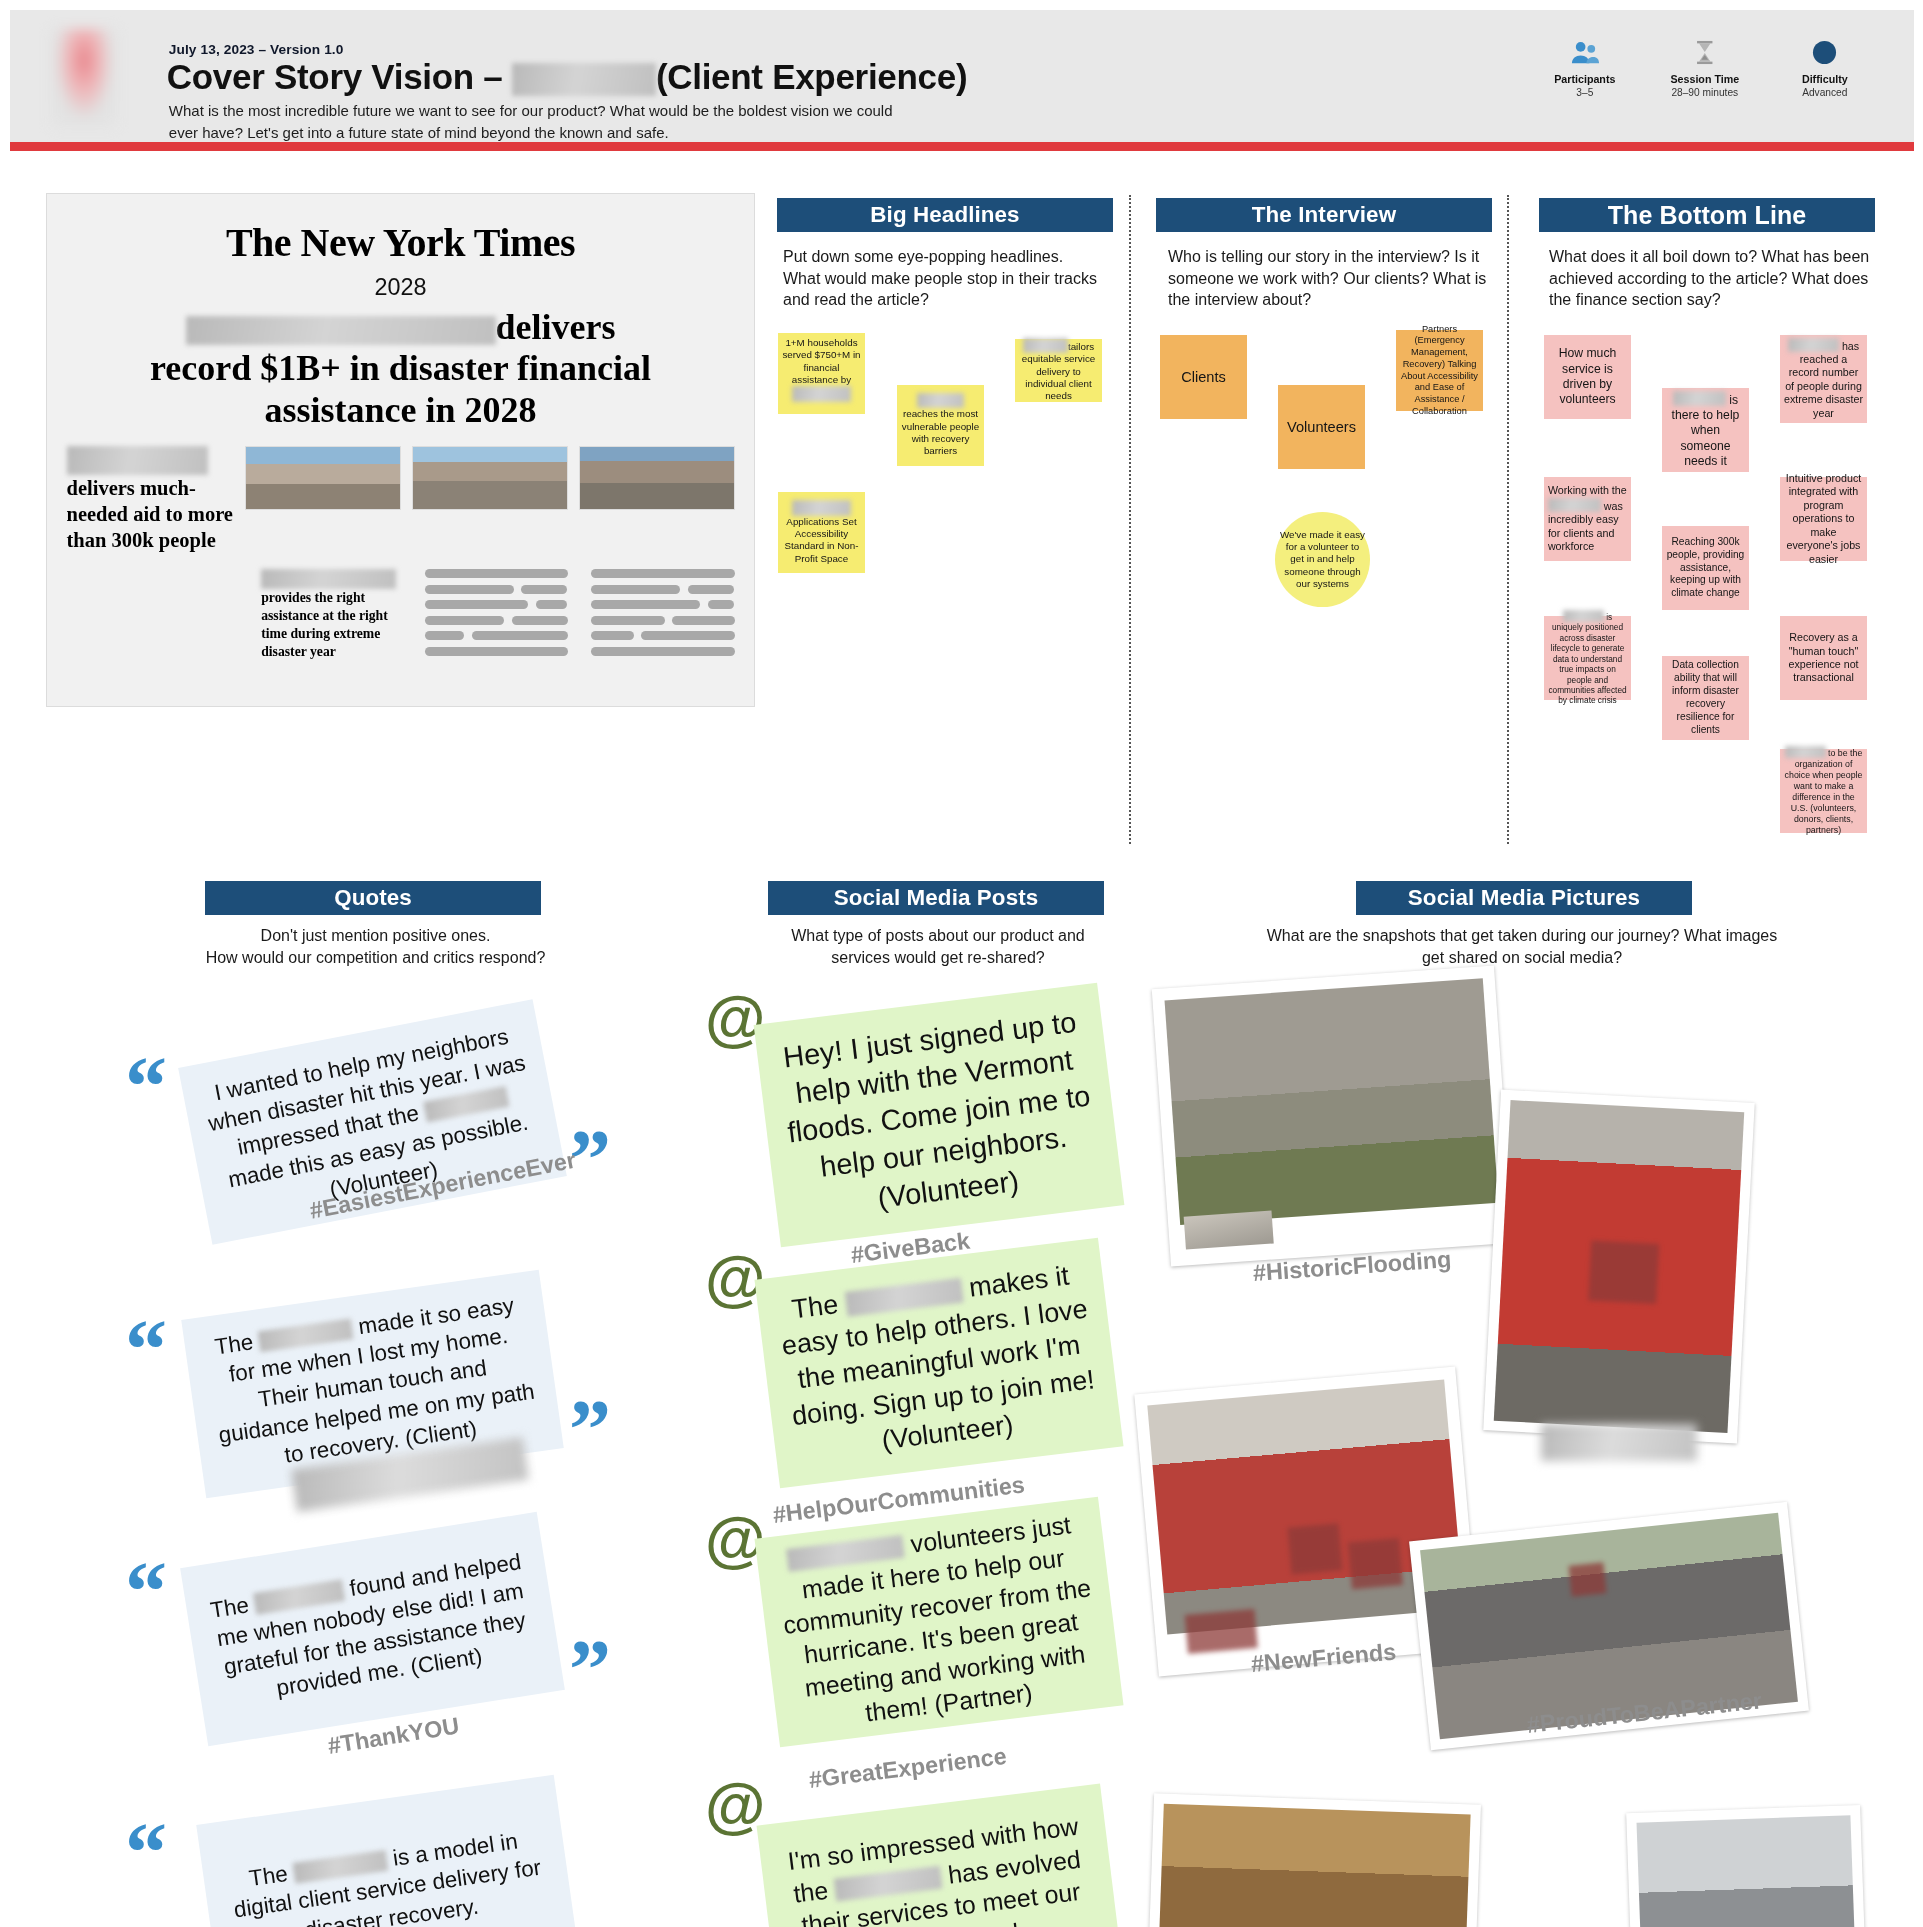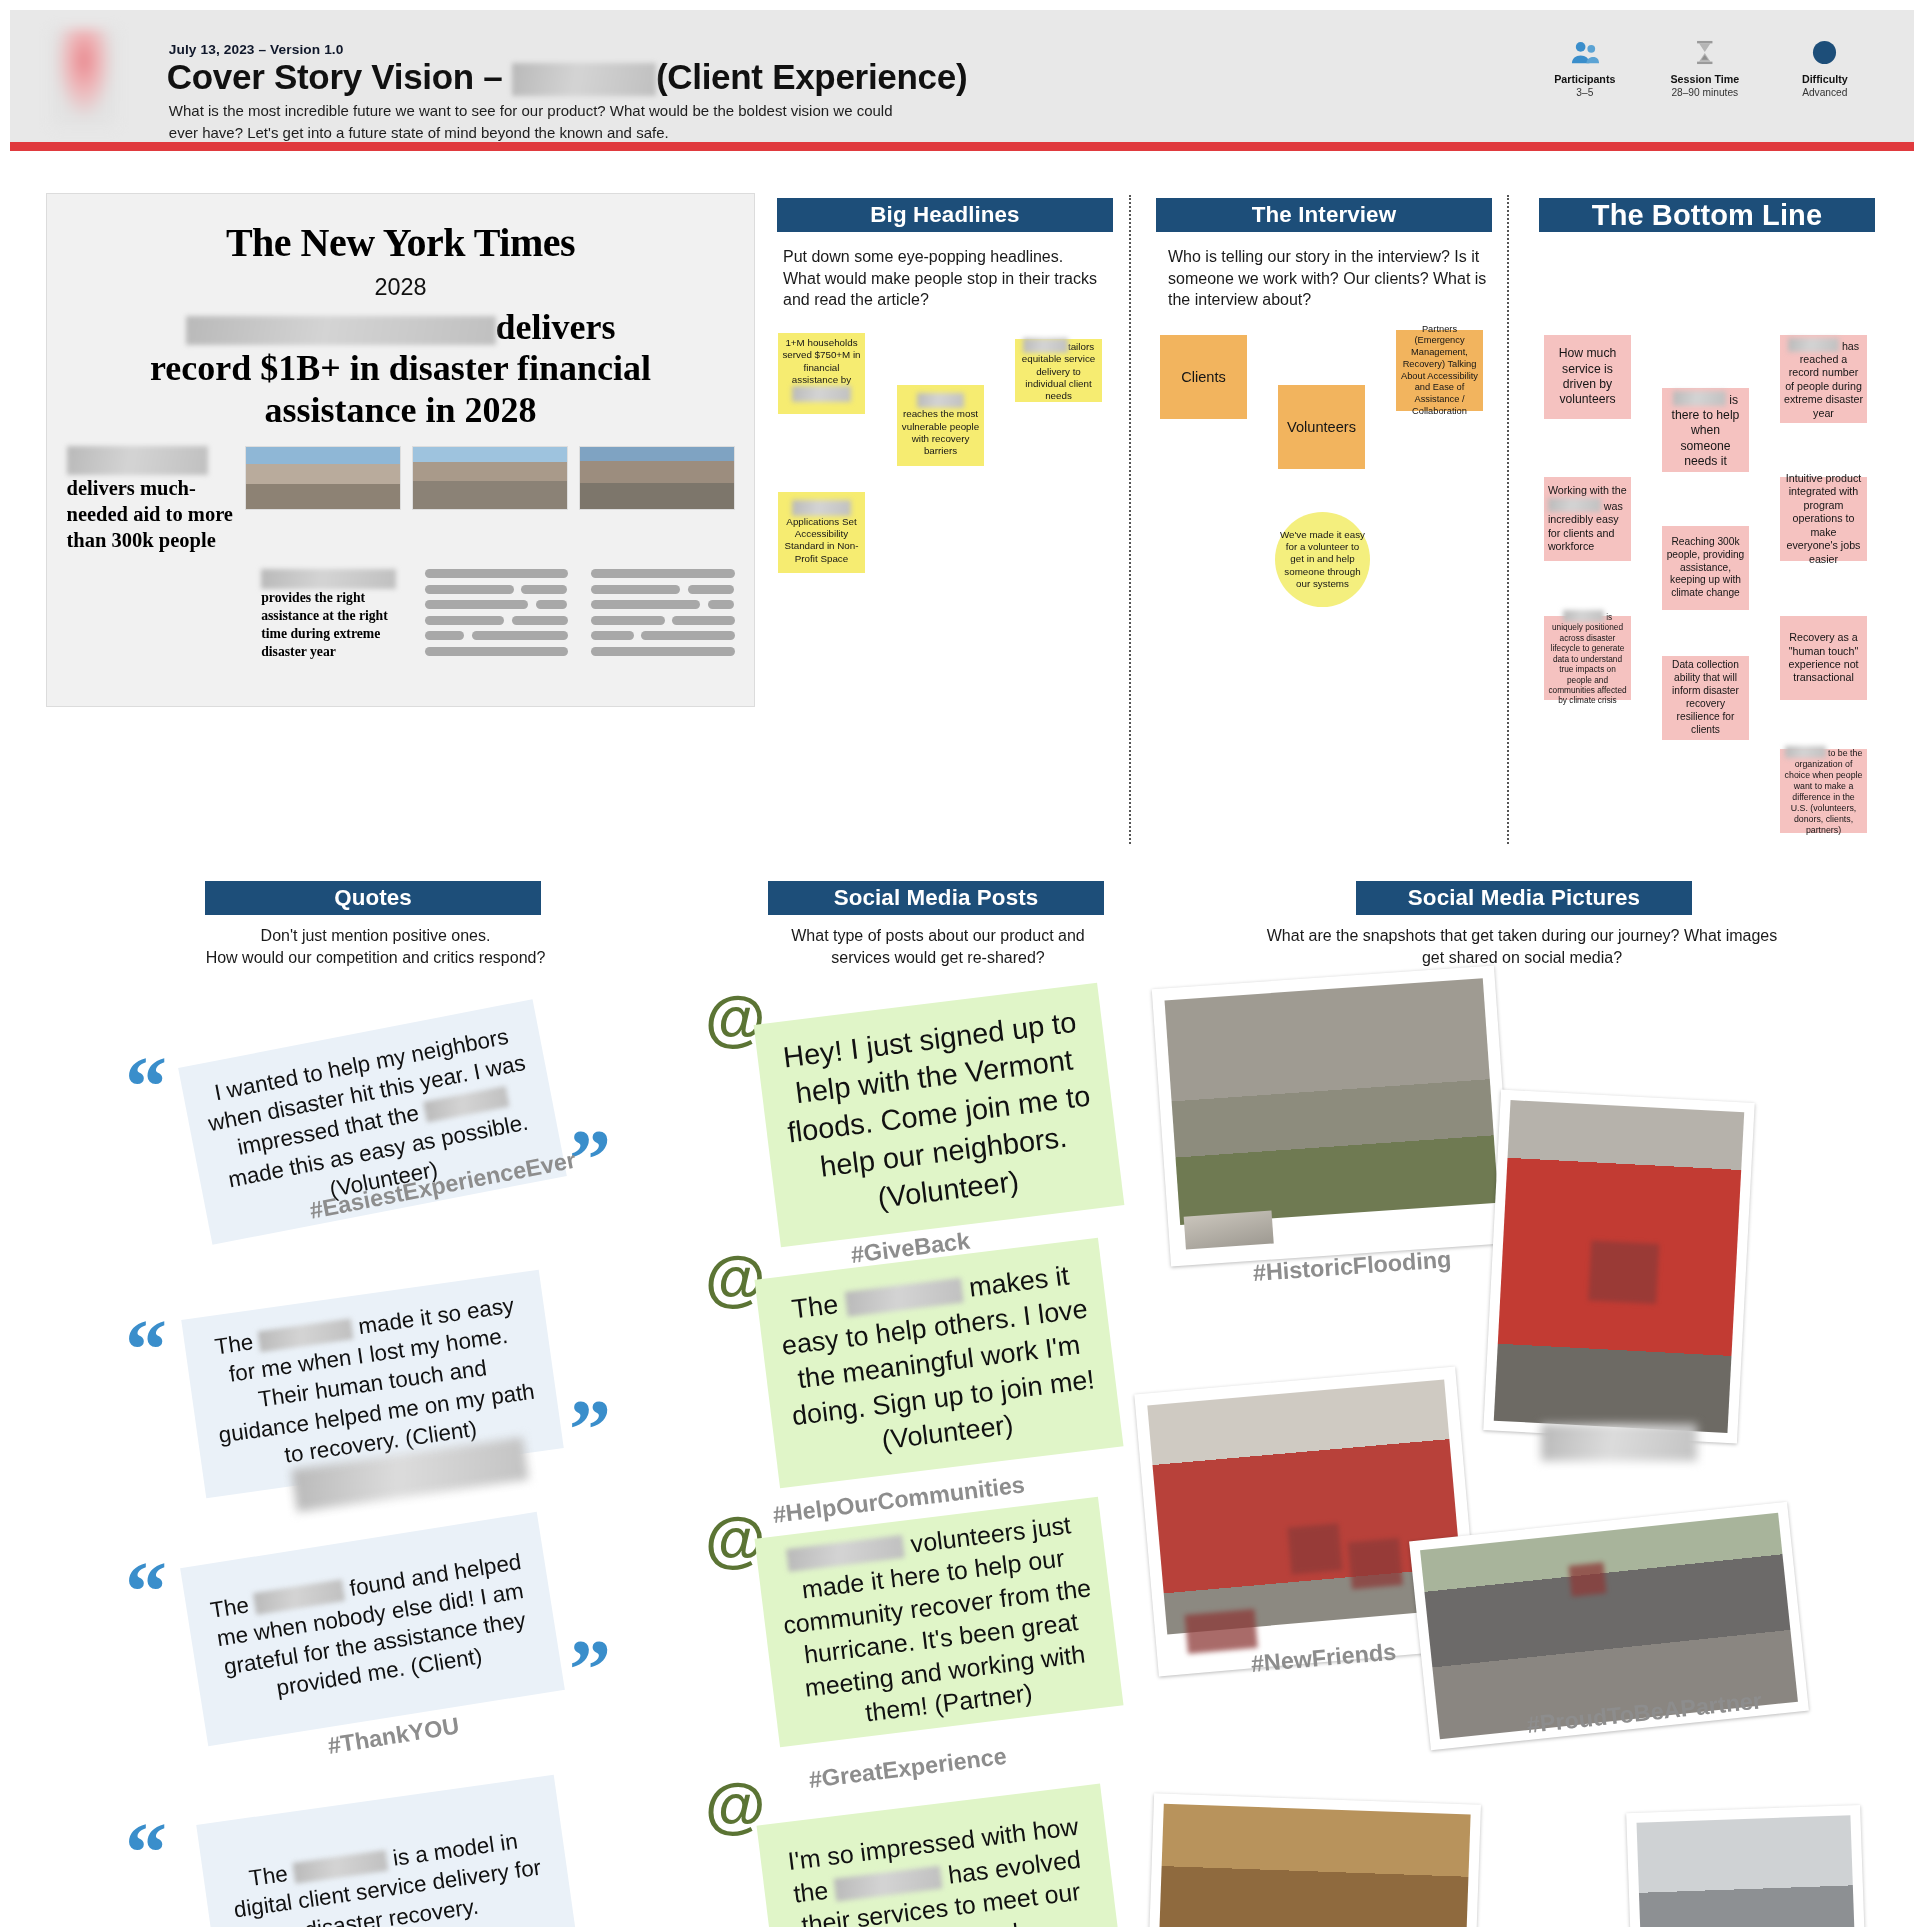--- a/index.html
+++ b/index.html
@@ -275,21 +275,22 @@
   <div class="panel-title" style="left:1156px; top:198px; width:336px; height:34px; font-size:22.4px; line-height:34px;">The Interview</div>
   <div class="panel-sub" style="left:1168px; top:246px; width:322px; font-size:16px; line-height:1.35;">Who is telling our story in the interview? Is it someone we work with? Our clients? What is the interview about?</div>
 
   <div class="note o" style="left:1160px; top:335px; width:87px; height:84px; font-size:14.6px;">Clients</div>
   <div class="note o" style="left:1278px; top:385px; width:87px; height:84px; font-size:14.6px;">Volunteers</div>
   <div class="note o" style="left:1396px; top:330px; width:87px; height:81px; font-size:9.3px;">Partners (Emergency Management, Recovery) Talking About Accessibility and Ease of Assistance / Collaboration</div>
   <div class="note circle" style="left:1275px; top:512px; width:95px; height:95px; font-size:9.8px;">We've made it easy for a volunteer to get in and help someone through our systems</div>
 
   <div class="vline" style="left:1507px; top:195px; height:649px;"></div>
 
-  <div class="panel-title" style="left:1539px; top:198px; width:336px; height:34px; font-size:29px; line-height:34px;">The Bottom Line</div>
+  <div class="panel-title" style="left:1539px; top:198px; width:336px; height:34px; font-size:25px; line-height:34px;">The Bottom Line</div>
+  <div class="panel-sub" style="left:1549px; top:246px; width:336px; font-size:16px; line-height:1.35;">What does it all boil down to? What has been achieved according to the article? What does the finance section say?</div>
 
   <div class="note p" style="left:1544px; top:335px; width:87px; height:84px; font-size:12.2px;">How much service is driven by volunteers</div>
 
   <div class="note p" style="left:1662px; top:388px; width:87px; height:84px; font-size:12.2px;">
     <div><span class="redact" style="width:53px;height:15.6px;vertical-align:-2.9px;"></span> <span>is there to help when someone needs it</span></div>
   </div>
 
   <div class="note p" style="left:1780px; top:335px; width:87px; height:88px; font-size:10.7px;">
     <div><span class="redact" style="width:51px;height:14.6px;vertical-align:-2.9px;"></span> <span>has reached a record number of people during extreme disaster year</span></div>
   </div>

